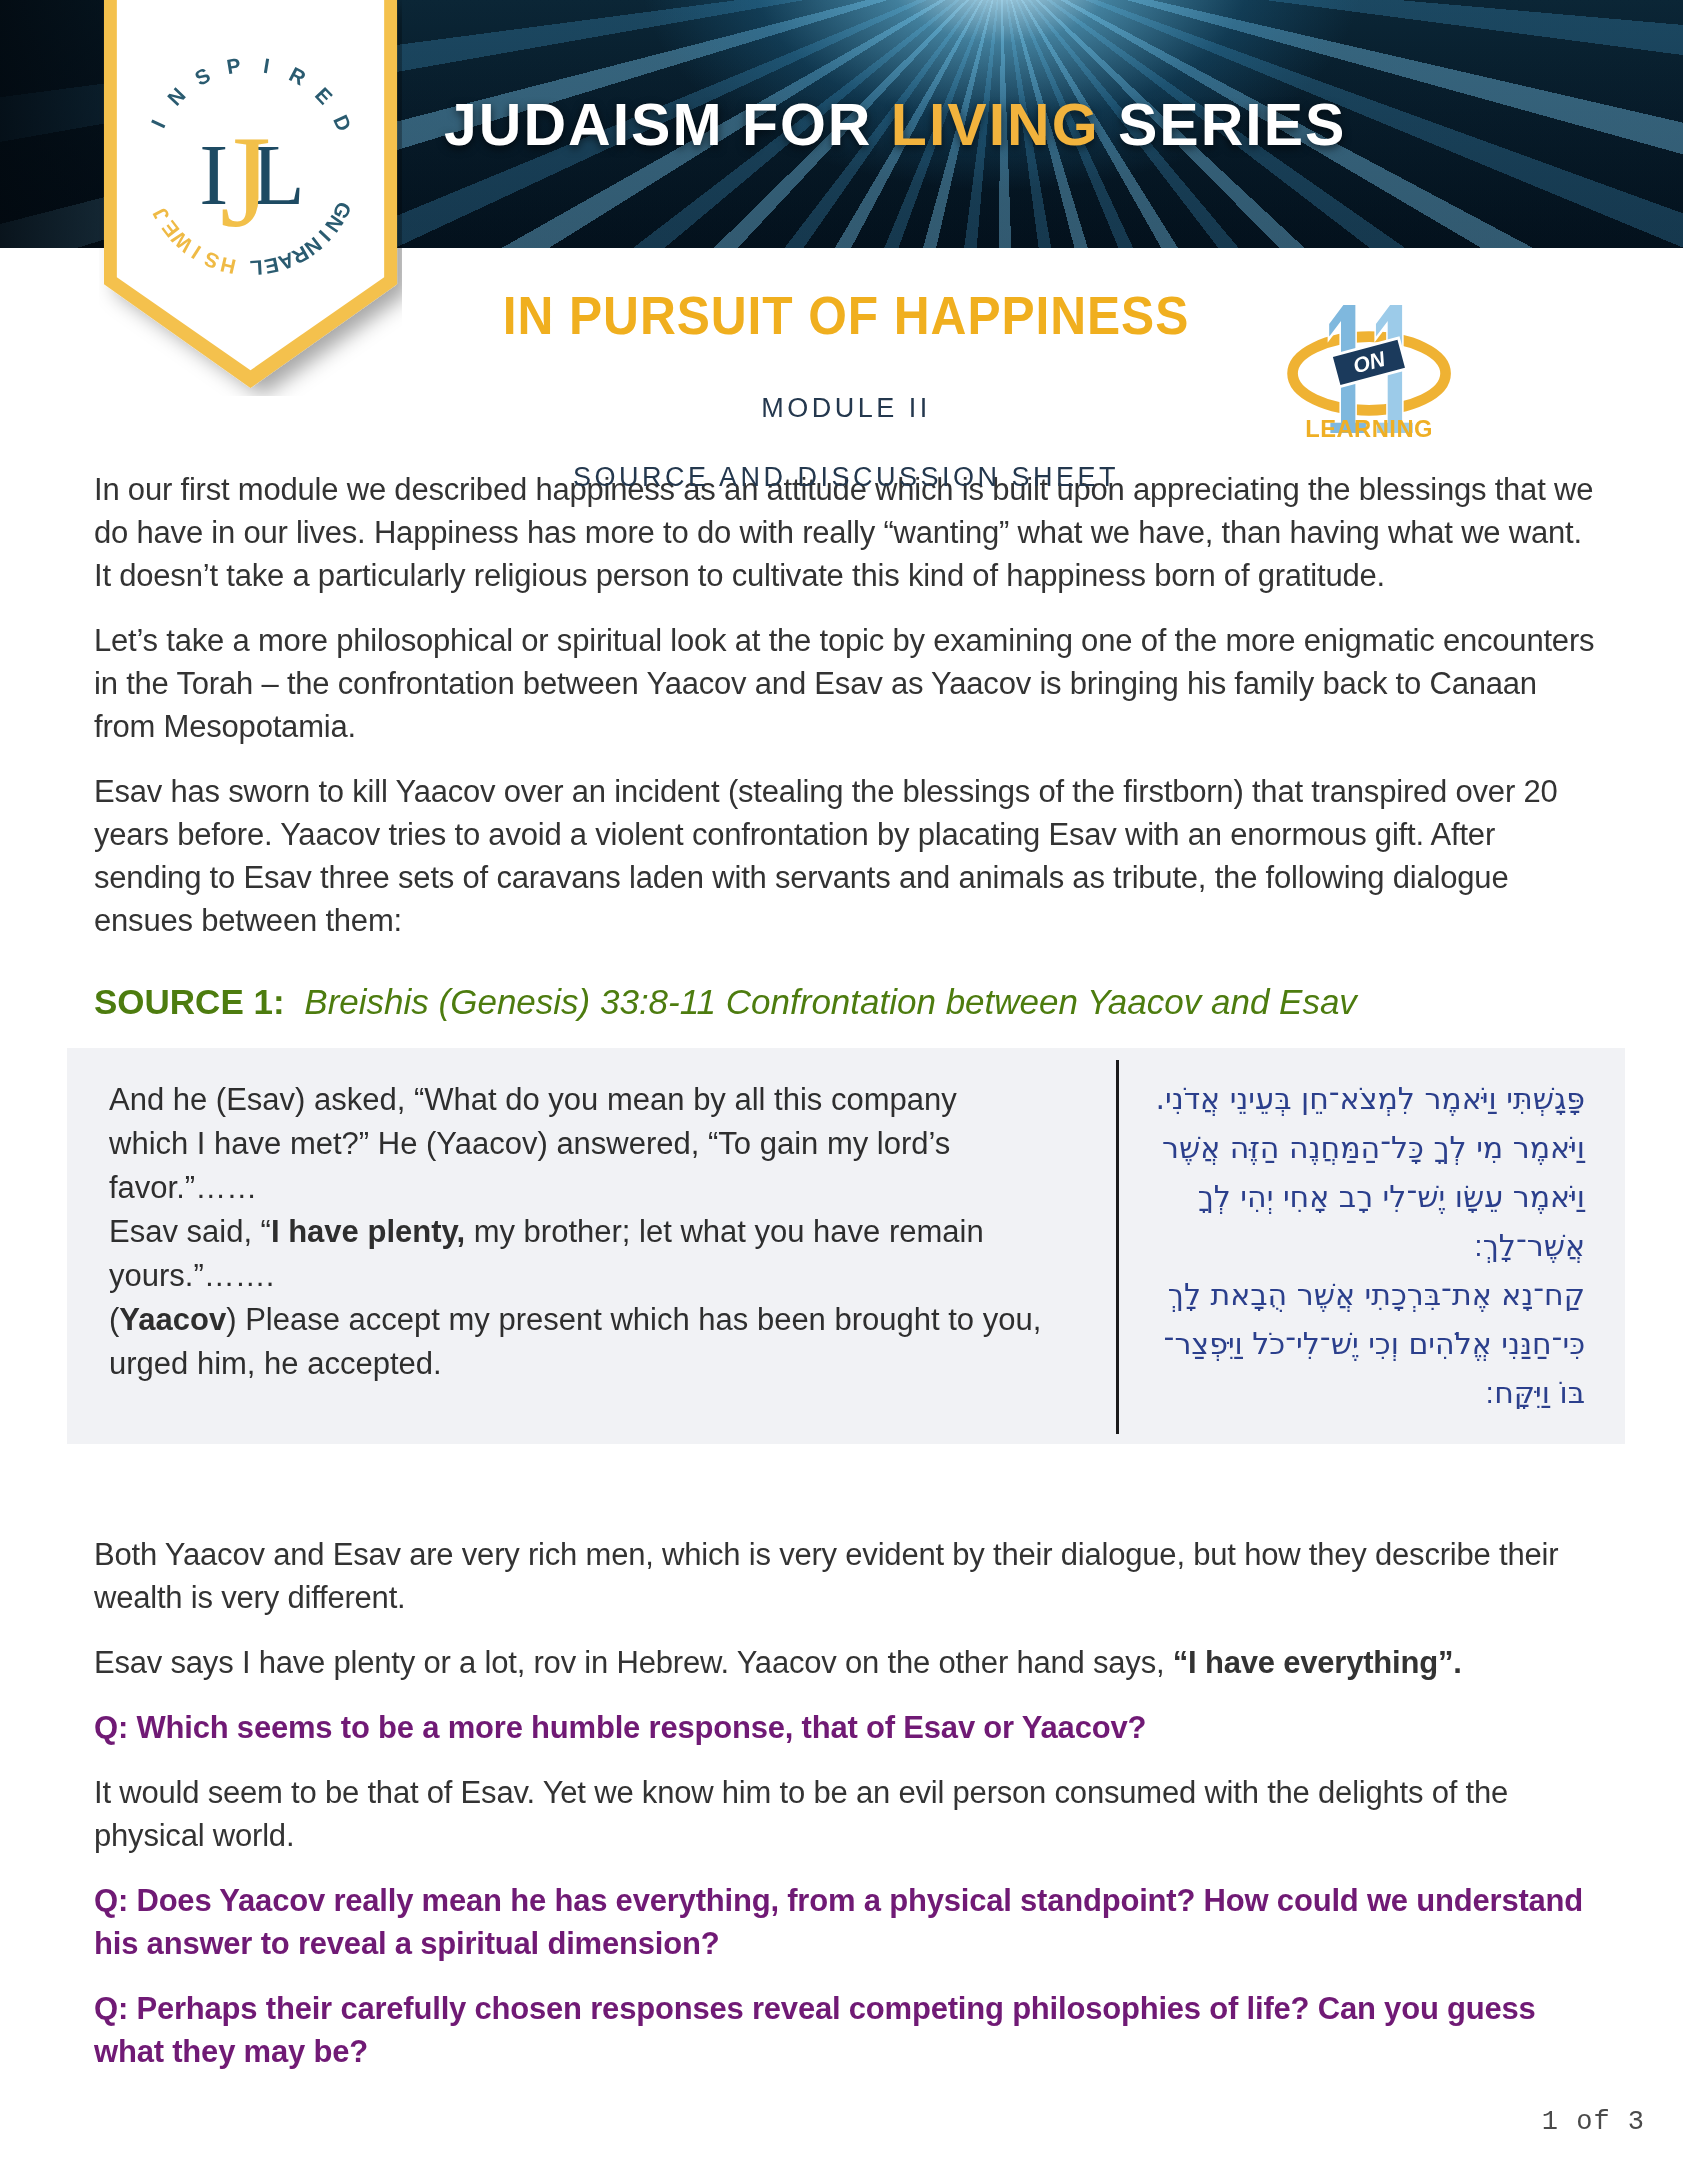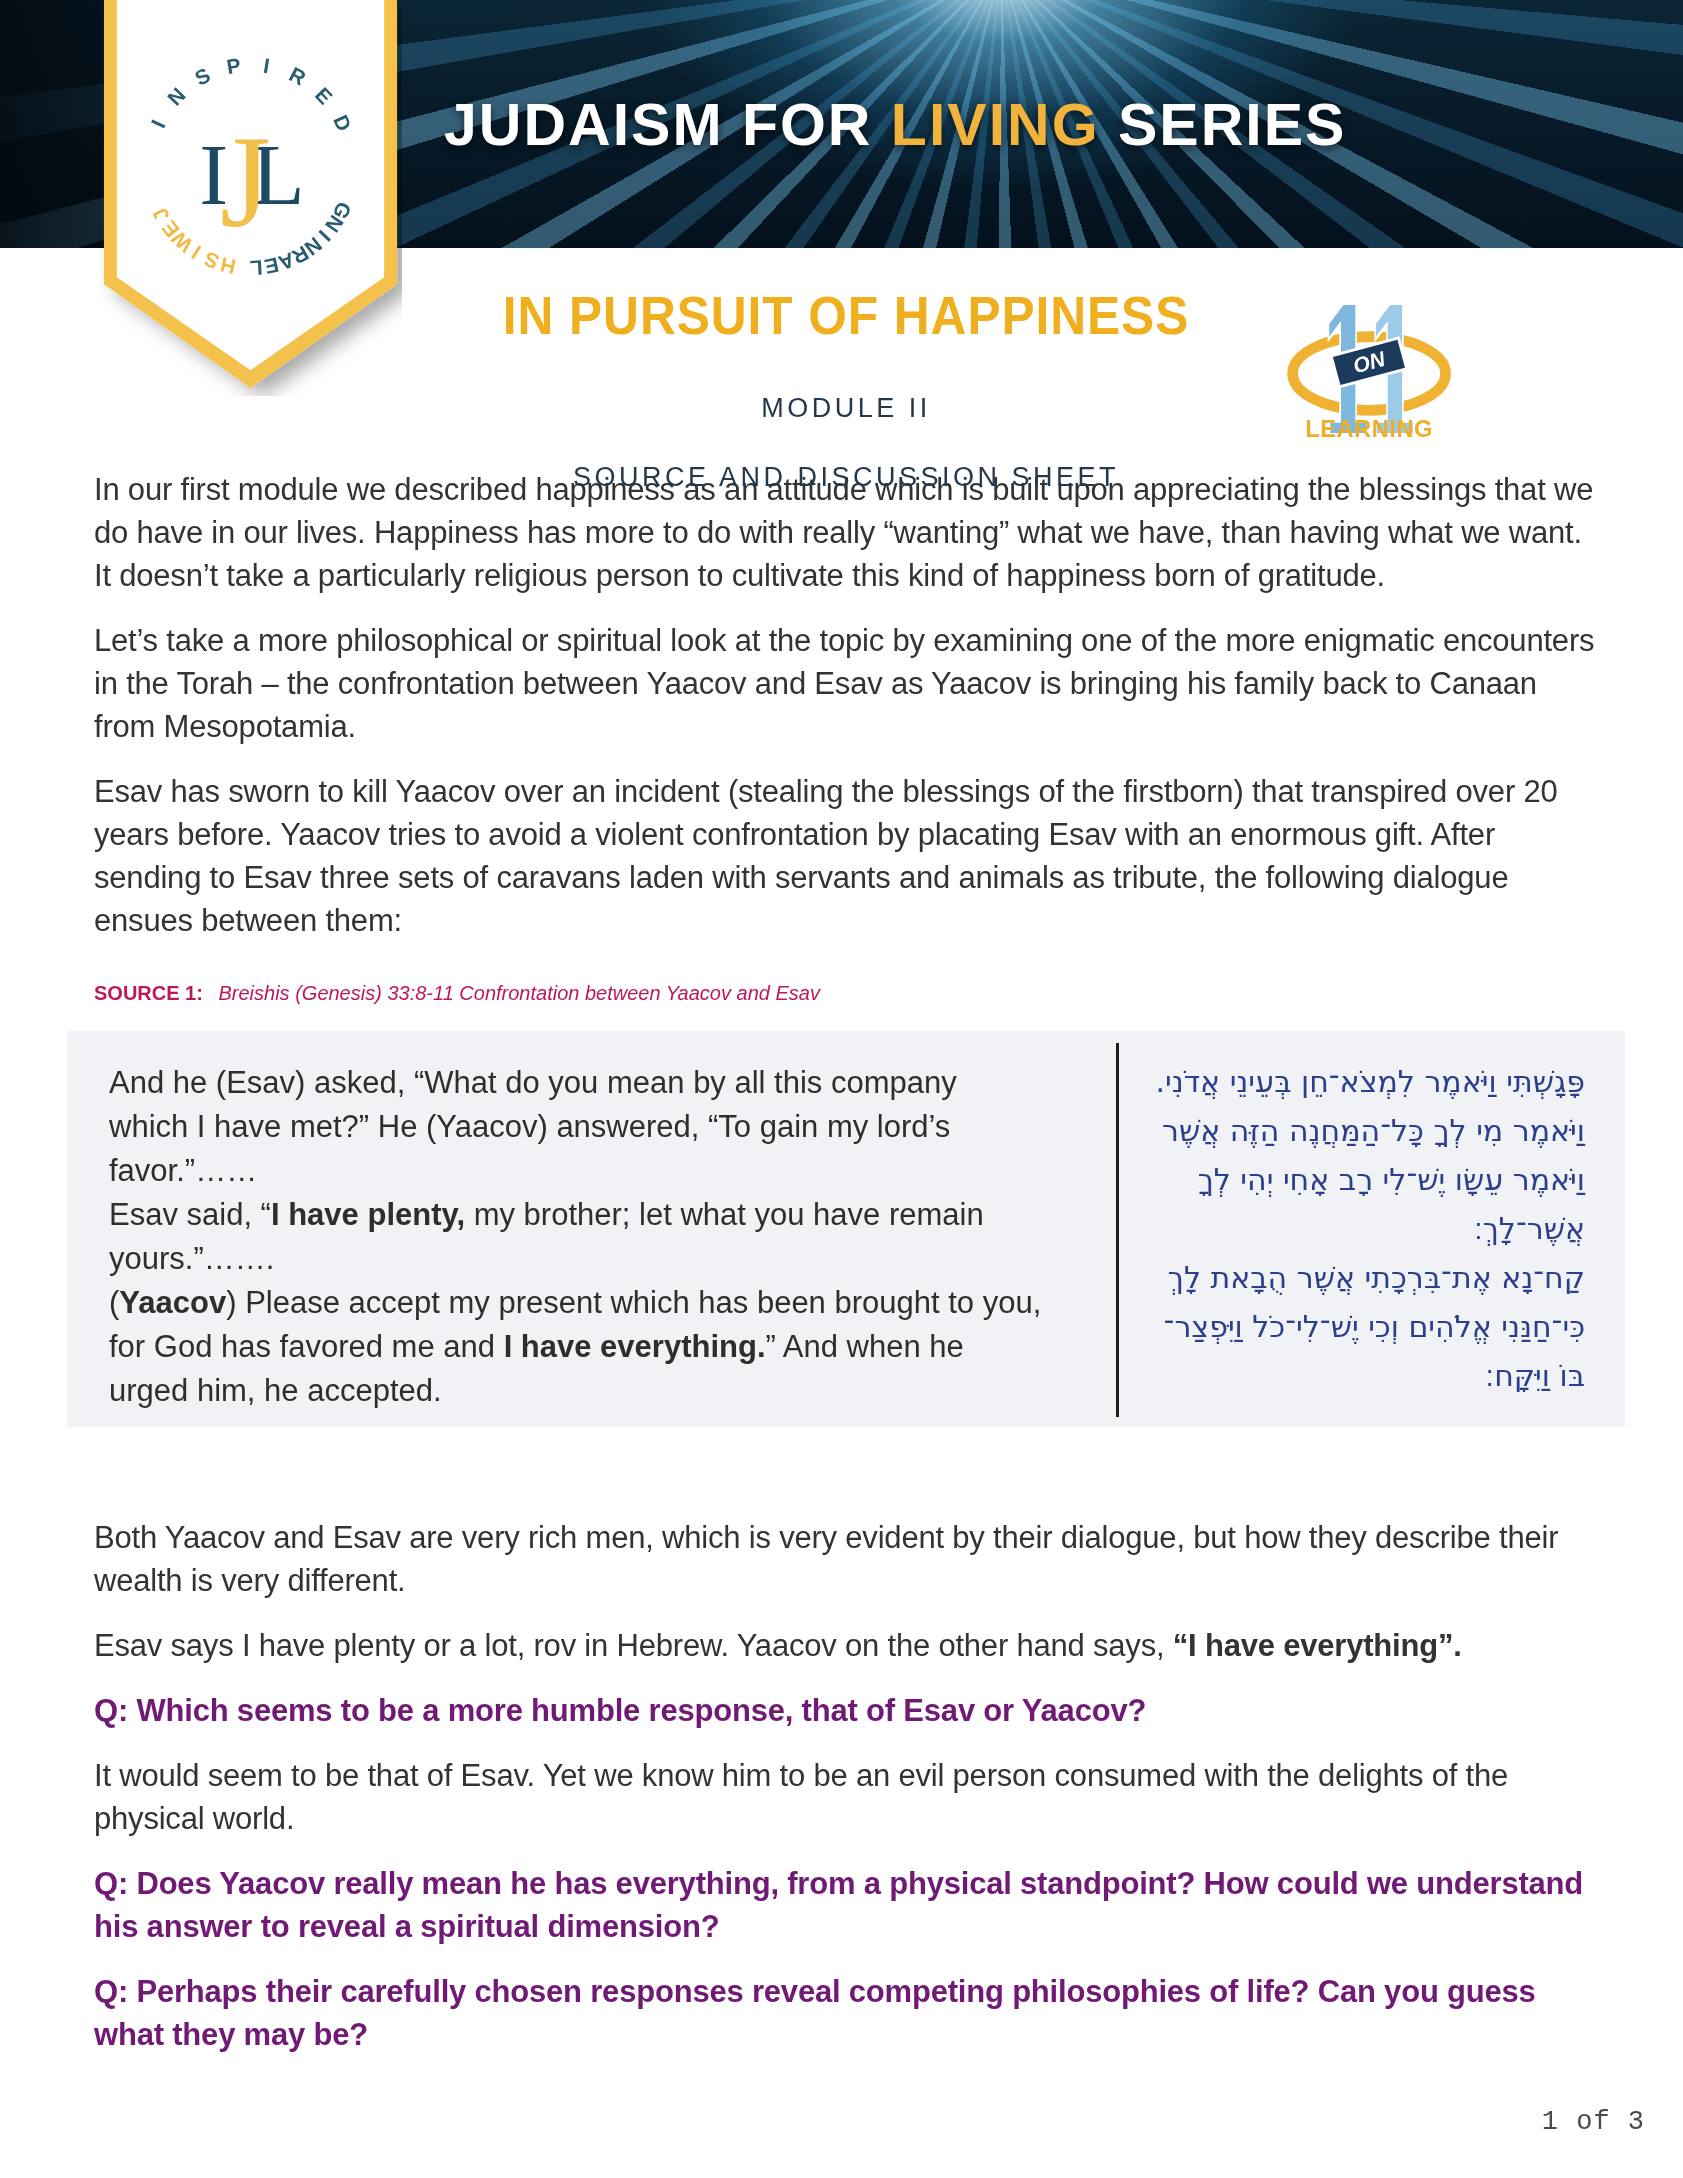--- a/index.html
+++ b/index.html
@@ -41,21 +41,21 @@
     stroke:#fff;stroke-width:7;paint-order:stroke;text-anchor:middle;}
   .digit2{fill:#9CCBE9;}
   .on-text{font-family:"Liberation Sans",sans-serif;font-style:italic;font-weight:bold;
     font-size:22px;fill:#fff;text-anchor:middle;}
   .learning-text{font-family:"Liberation Sans",sans-serif;font-weight:bold;font-size:24.5px;
     fill:#EFAF25;text-anchor:middle;letter-spacing:.5px;}
 
   
   .content{margin:0 85px 0 94px;color:#333333;}
   .content p{margin:0 0 22px 0;font-size:31px;line-height:43px;letter-spacing:-0.2px;}
-  .source-head{margin:40px 0 26px 0;font-size:20px;color:#be185d;letter-spacing:0;}
+  .source-head{margin:40px 0 26px 0;font-size:35px;color:#4d7c0f;letter-spacing:0;}
   .source-head .lbl{font-weight:bold;margin-right:10px;}
   .source-head .ref{font-style:italic;}
 
   .source-box{margin:0 0 0 -27px;width:1558px;height:396px;background:#F1F2F5;
     display:flex;box-sizing:border-box;padding-left:42px;}
   .box-en{width:1025px;font-size:31px;line-height:44px;color:#2e2e2e;padding-top:30px;
     box-sizing:border-box;}
   .box-en .ln{white-space:nowrap;}
   .box-divider{width:3px;background:#1b1b1b;align-self:stretch;margin:12px 0 10px 0;}
   .box-he{flex:1;direction:rtl;text-align:right;padding:26px 40px 0 36px;color:#2B3F8C;
@@ -146,21 +146,20 @@
     </div>
 
     <div class="source-box">
       <div class="box-en">
         <div class="ln"><span>And he (Esav) asked, “What do you mean by all this company</span></div>
         <div class="ln"><span>which I have met?”  He (Yaacov) answered, “To gain my lord’s</span></div>
         <div class="ln"><span>favor.”……</span></div>
         <div class="ln"><span>Esav said, “</span><span class="seg-b">I have plenty,</span><span> my brother; let what you have remain</span></div>
         <div class="ln"><span>yours.”…….</span></div>
         <div class="ln"><span>(</span><span class="seg-b">Yaacov</span><span>) Please accept my present which has been brought to you,</span></div>
-        <div class="ln"><span>for God has favored me and </span><span class="seg-b">I have everything.</span><span>” And when he</span></div>
         <div class="ln"><span>urged him, he accepted.</span></div>
       </div>
       <div class="box-divider"></div>
       <div class="box-he">
         <div class="ln">פָּגָשְׁתִּי וַיֹּאמֶר לִמְצֹא־חֵן בְּעֵינֵי אֲדֹנִי.</div>
         <div class="ln">וַיֹּאמֶר מִי לְךָ כָּל־הַמַּחֲנֶה הַזֶּה אֲשֶׁר</div>
         <div class="ln">וַיֹּאמֶר עֵשָׂו יֶשׁ־לִי רָב אָחִי יְהִי לְךָ</div>
         <div class="ln">אֲשֶׁר־לָךְ׃</div>
         <div class="ln">קַח־נָא אֶת־בִּרְכָתִי אֲשֶׁר הֻבָאת לָךְ</div>
         <div class="ln">כִּי־חַנַּנִי אֱלֹהִים וְכִי יֶשׁ־לִי־כֹל וַיִּפְצַר־</div>

